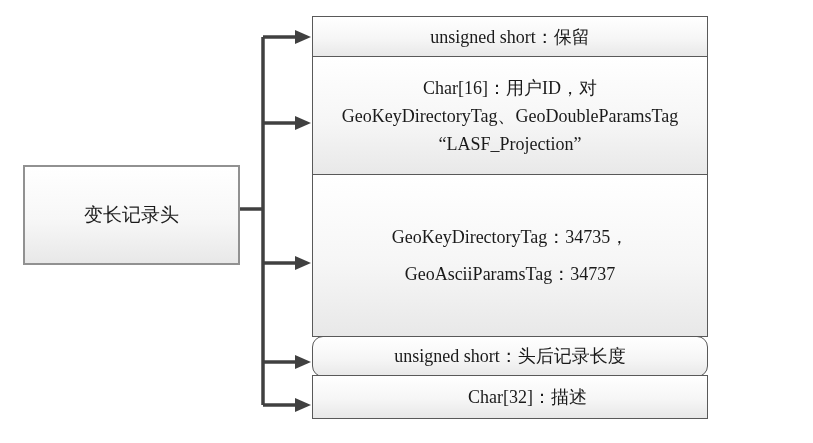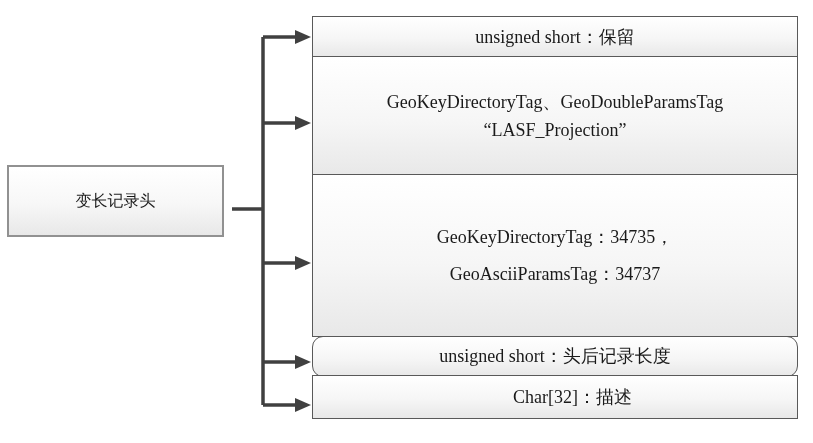--- a/index.html
+++ b/index.html
@@ -19,43 +19,43 @@
   .connectors {
     position: absolute;
     left: 0;
     top: 0;
     width: 813px;
     height: 443px;
     z-index: 1;
   }
   .root-box {
     position: absolute;
-    left: 7px;
+    left: 23px;
     top: 165px;
     width: 217px;
-    height: 72px;
+    height: 100px;
     box-sizing: border-box;
     border: 2px solid #919191;
     background: linear-gradient(180deg, #ffffff 0%, #f7f7f7 55%, #e8e8e8 100%);
     display: flex;
     align-items: center;
     justify-content: center;
-    font-size: 16px;
+    font-size: 19px;
     z-index: 2;
   }
   .field-col {
     position: absolute;
     left: 312px;
     top: 16px;
     width: 486px;
     z-index: 2;
   }
   .fbox {
     box-sizing: border-box;
-    width: 486px;
+    width: 396px;
     border: 1.5px solid #595959;
     background: linear-gradient(180deg, #ffffff 0%, #f6f6f6 55%, #e8e8e8 100%);
     display: flex;
     flex-direction: column;
     align-items: center;
     justify-content: center;
     text-align: center;
     font-size: 18px;
   }
   .fbox + .fbox {
@@ -98,20 +98,21 @@
     <span>变长记录头</span>
   </div>
 
   <div class="field-col">
 
     <div class="fbox b1">
       <div class="line">unsigned short：保留</div>
     </div>
 
     <div class="fbox b2">
+      <div class="line">Char[16]：用户ID，对</div>
       <div class="line">GeoKeyDirectoryTag、GeoDoubleParamsTag</div>
       <div class="line">“LASF_Projection”</div>
     </div>
 
     <div class="fbox b3">
       <div class="line">GeoKeyDirectoryTag：34735，</div>
       <div class="line">GeoAsciiParamsTag：34737</div>
     </div>
 
     <div class="fbox b4">

